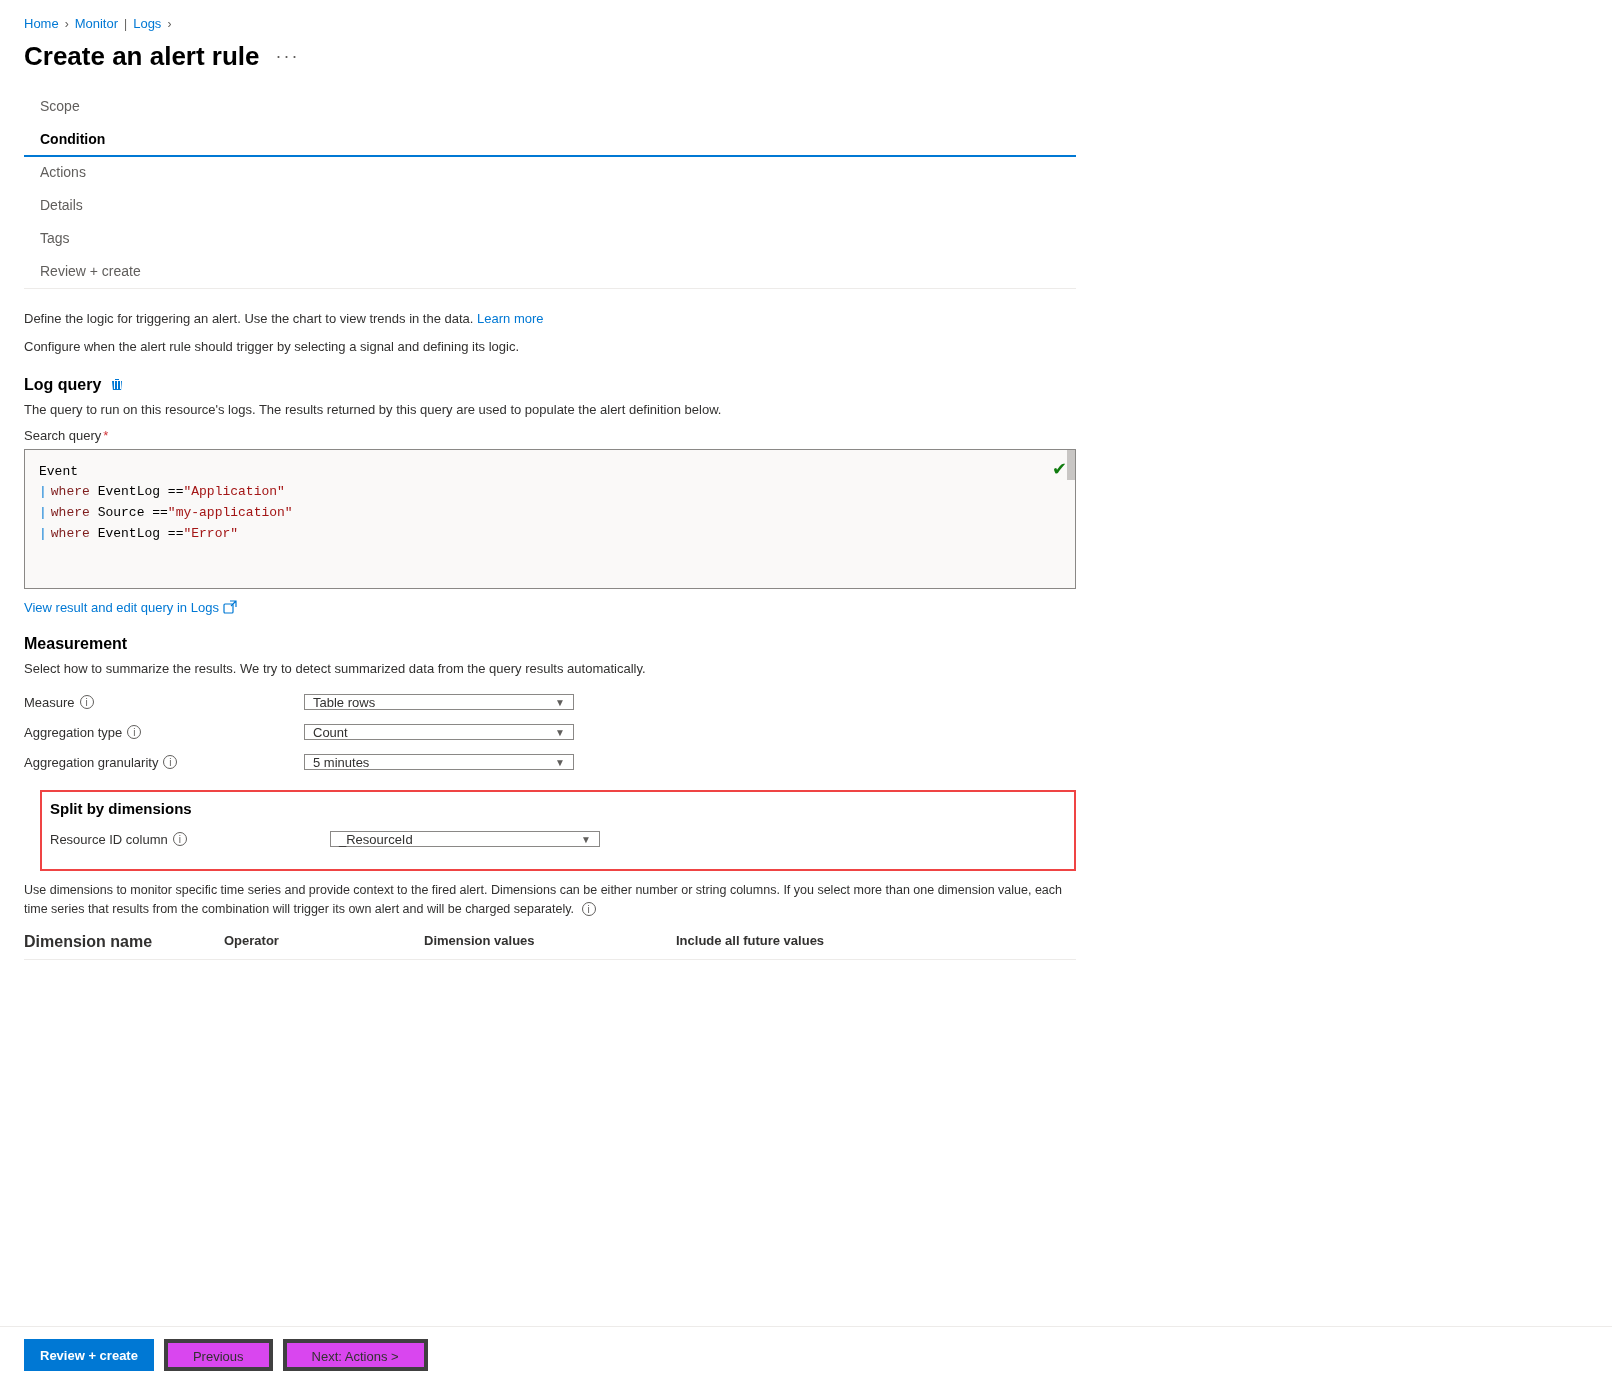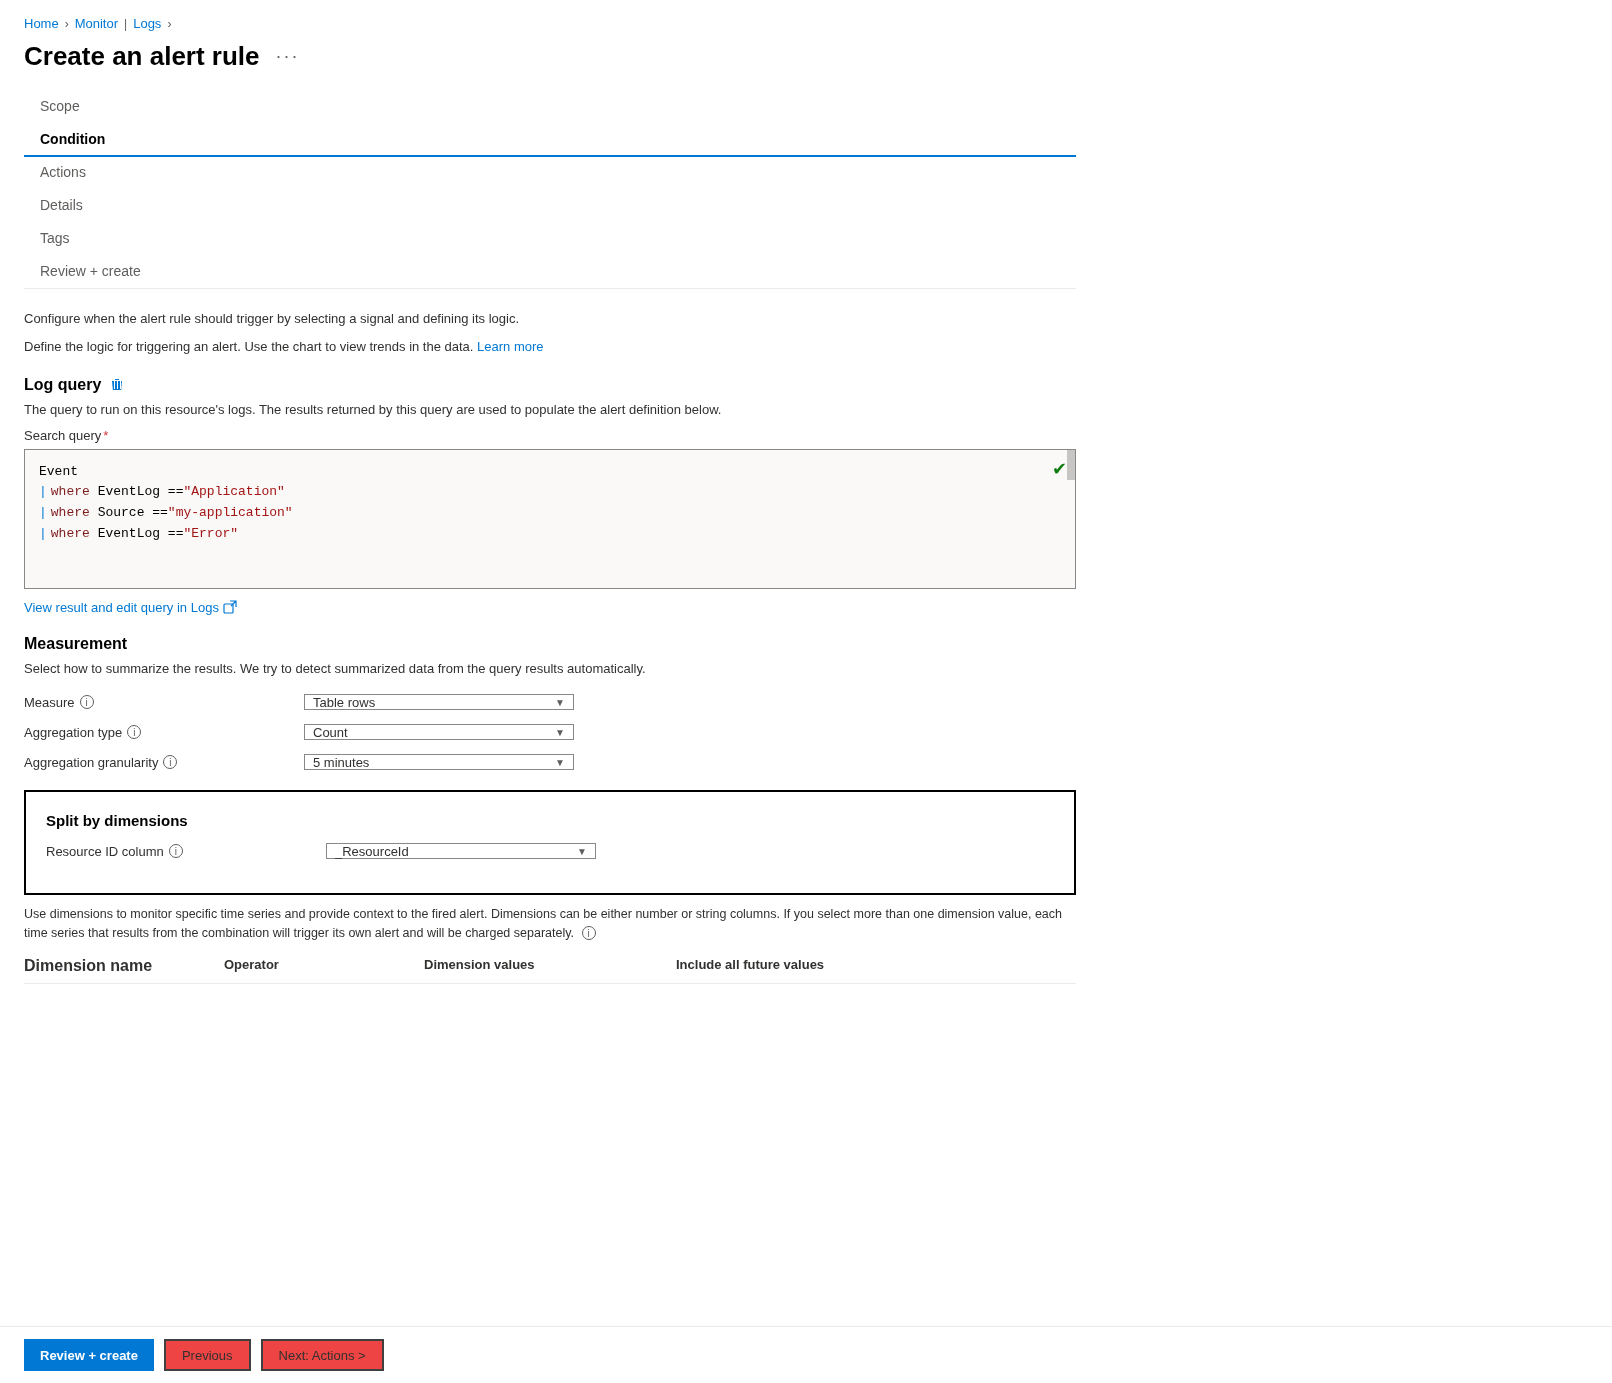--- a/index.html
+++ b/index.html
@@ -181,23 +181,23 @@
       display: flex;
       align-items: center;
       justify-content: space-between;
     }
     .dropdown-chevron {
       font-size: 10px;
       color: #605e5c;
     }
     
     .split-box {
-      border: 2px solid #000000;
-      padding: 20px;
-      margin: 20px 0 10px 0;
+      border: 2px solid #ef4444;
+      padding: 8px;
+      margin: 20px 0 10px 16px;
     }
     .split-box-title {
       font-size: 15px;
       font-weight: 600;
       color: #000;
       margin-bottom: 14px;
     }
     
     .dimensions-note {
       font-size: 12.5px;
@@ -234,24 +234,24 @@
       background: #0078d4;
       color: #fff;
       border: none;
       padding: 6px 16px;
       font-size: 13px;
       cursor: pointer;
       font-weight: 600;
       height: 32px;
     }
     .btn-secondary {
-      background: #ef4444;
-      color: #323130;
-      border: 2px solid #404040;
-      padding: 6px 16px;
+      background: #d946ef;
+      color: #323130;
+      border: 4px solid #404040;
+      padding: 6px 25px;
       font-size: 13px;
       cursor: pointer;
       height: 32px;
     }
     .scrollbar-hint {
       position: absolute;
       right: 0;
       top: 0;
       width: 8px;
       height: 30px;
@@ -279,25 +279,25 @@
 
   <div class="tabs">
     <span class="tab">Scope</span>
     <span class="tab active">Condition</span>
     <span class="tab">Actions</span>
     <span class="tab">Details</span>
     <span class="tab">Tags</span>
     <span class="tab">Review + create</span>
   </div>
 
-  <p class="desc">Configure when the alert rule should trigger by selecting a signal and defining its logic.</p>
   <p class="desc">
     <span>Define the logic for triggering an alert. Use the chart to view trends in the data.</span>
     <a href="#" class="desc-link">Learn more</a>
   </p>
+  <p class="desc">Configure when the alert rule should trigger by selecting a signal and defining its logic.</p>
 
   <div class="section-heading">
     <span>Log query</span>
     <span class="trash-icon">
       <svg width="16" height="16" viewBox="0 0 16 16" fill="none" xmlns="http://www.w3.org/2000/svg">
         <path d="M6 2h4v1H6V2zm-3 2h10l-.9 9H3.9L3 4zm2 0v8h1V4H5zm3 0v8h1V4H8zm3 0v8h1V4h-1z" fill="#0078d4"></path>
       </svg>
     </span>
   </div>
 

